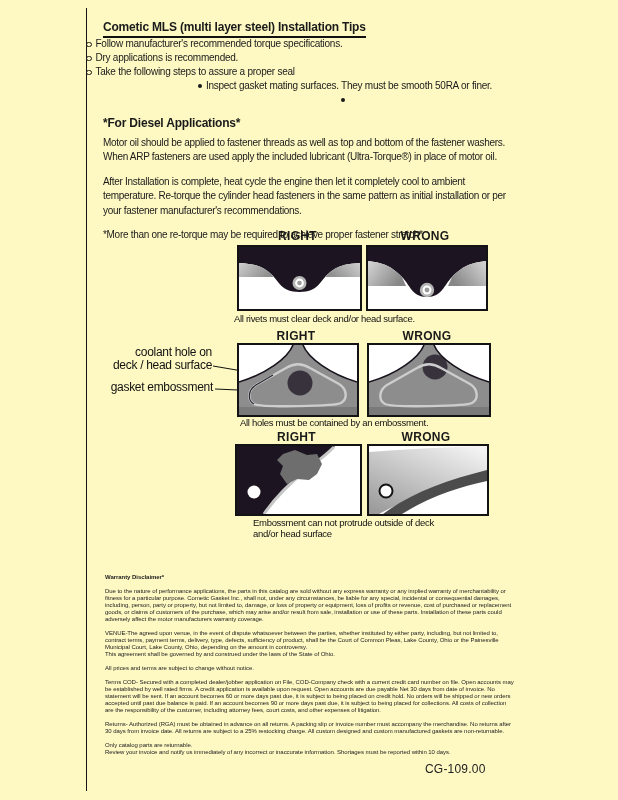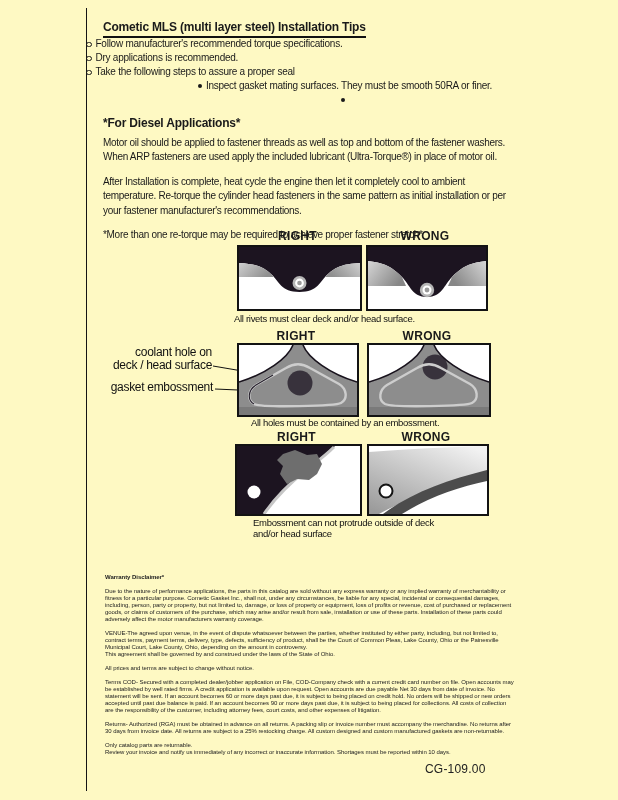--- a/index.html
+++ b/index.html
@@ -150,21 +150,21 @@
       <rect width="120" height="70" fill="#8d8d8d"></rect>
       <rect y="62" width="120" height="8" fill="#7a7a7a"></rect>
       <path d="M0 0 H55 C50 13 28 29 0 37 Z" fill="#ffffff"></path>
       <path d="M120 0 H65 C70 13 93 29 120 37 Z" fill="#ffffff"></path>
       <circle cx="66" cy="22" r="12.5" fill="#38323c"></circle>
       <path d="M55 0 C50 13 28 29 0 37" stroke="#18121c" stroke-width="1.6" fill="none"></path>
       <path d="M65 0 C70 13 93 29 120 37" stroke="#18121c" stroke-width="1.6" fill="none"></path>
       <path d="M16 59 C9 55 10 45 18 40 L48 23 C56 18 64 18 72 23 L101 39 C109 44 110 54 103 58 C98 61 25 63 16 59 Z" fill="none" stroke="#cdcdcd" stroke-width="2.4"></path>
     </svg>
   </div>
-  <div class="caption" style="left:240px;top:417px;margin-left:11px;">All holes must be contained by an embossment.</div>
+  <div class="caption" style="left:240px;top:417px;">All holes must be contained by an embossment.</div>
 
   <div class="dg-label" style="left:235px;top:431px;width:123px;">RIGHT</div>
   <div class="dg-label" style="left:367px;top:431px;width:118px;">WRONG</div>
 
   <div class="dbox" style="left:235px;top:444px;">
     <svg width="123" height="68" viewBox="0 0 123 68">
       <rect width="123" height="68" fill="#ffffff"></rect>
       <path d="M0 0 H98 C89 9 78 17 68 25 C53 37 39 51 28 68 H0 Z" fill="#1c1420"></path>
       <path d="M97 1 C88 10 77 18 67 26 C52 38 38 52 27 68" stroke="#c6c6c6" stroke-width="3" fill="none"></path>
       <path d="M46 8 L58 4 L70 9 L80 8 L85 18 L80 28 L72 34 L60 33 L50 38 L43 28 L46 20 L40 14 Z" fill="#6e6e6e"></path>

